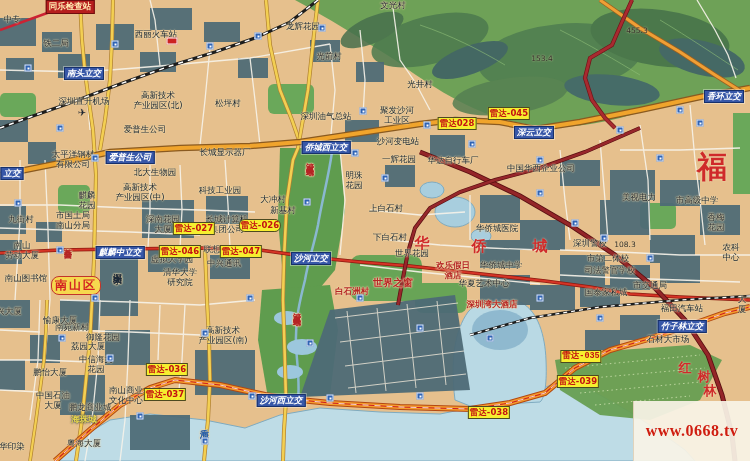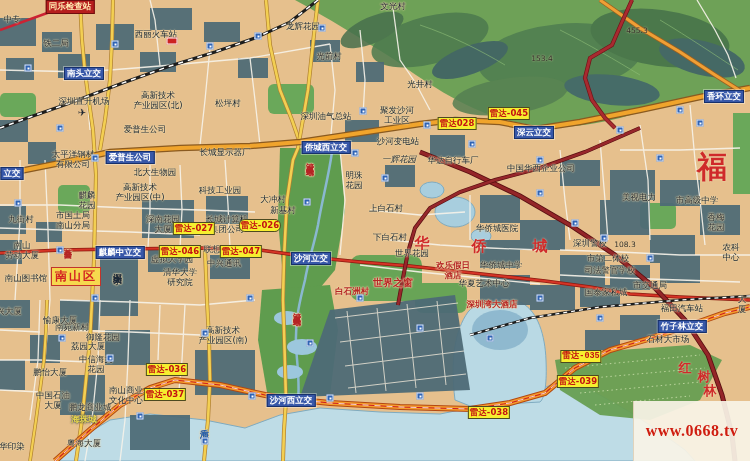--- a/index.html
+++ b/index.html
@@ -11,21 +11,21 @@
   .lbl{font-size:8.5px;line-height:1.12;color:#17222e;white-space:pre-line;text-align:center;
        text-shadow:0 0 2px rgba(243,222,176,.95),0 0 2px rgba(243,222,176,.95),0 0 1px rgba(243,222,176,.9);}
   .red{color:#b52525;font-weight:bold;}
   .bigred{color:#cf2a2a;font-weight:bold;text-shadow:0 0 2px rgba(250,235,200,.8);}
   .ytxt{color:#ecd94d;font-weight:bold;text-shadow:0 0 2px #3a4a52,0 0 2px #3a4a52;}
   .blue{color:#2a5fa8;font-weight:bold;}
   .dark{color:#1d2a38;font-weight:bold;}
   .vert{writing-mode:vertical-rl;text-orientation:upright;letter-spacing:1px;line-height:1;}
   .elev{font-size:7.5px;color:#33302a;text-shadow:0 0 2px rgba(243,222,176,.9);}
   .ic{font-size:8.5px;font-weight:bold;color:#fff;background:#3757a8;border:1px solid #17306b;
-      padding:0 2px;white-space:nowrap;line-height:1.25;box-shadow:0 0 0 1px rgba(255,255,255,.35);}
+      padding:0 2px;white-space:nowrap;line-height:1.25;box-shadow:0 0 0 1px rgba(255,255,255,.35);font-style:italic;}
   .radar{font-size:8.5px;font-weight:bold;color:#c41212;background:#f6ee2f;border:1px solid #4c4a20;
          padding:0 1px;white-space:nowrap;line-height:1.25;}
   .district{font-size:12px;font-weight:bold;color:#d32222;background:#f6d84e;border:1px solid #c2342a;
             padding:0 3px;letter-spacing:2px;white-space:nowrap;}
   .checkpoint{font-size:8.5px;font-weight:bold;color:#ffe9b0;background:#b61e1e;border:1px solid #6e0e0e;
               padding:0 2px;white-space:nowrap;}
   .tstop{position:absolute;width:7px;height:7px;background:#2f63b4;border:1px solid #dfe8f5;
          transform:translate(-50%,-50%);box-sizing:border-box;}
   .tstop::after{content:"";position:absolute;left:2px;top:2px;width:2px;height:2px;background:#fff;}
   .gicon{position:absolute;transform:translate(-50%,-50%);font-size:10px;color:#1c2430;}
@@ -257,34 +257,34 @@
     <path d="M318,0 L290,22 L255,38 L215,52 L170,66 L120,84 L70,103 L30,117 L0,128" fill="none" stroke="#ffffff" stroke-width="1.5" stroke-dasharray="5,5"></path>
 
     <path d="M470,335 L530,318 L600,307 L680,300 L750,296" fill="none" stroke="#1d1d1d" stroke-width="2.6"></path>
     <path d="M470,335 L530,318 L600,307 L680,300 L750,296" fill="none" stroke="#ffffff" stroke-width="1.3" stroke-dasharray="4,4"></path>
   </svg>
 
   <div id="label-layer">
       <div class="abs lbl" style="left: 12px; top: 15px;">中专</div>
       <div class="abs lbl" style="left: 156px; top: 30px;">西丽火车站</div>
       <div class="abs lbl" style="left: 56px; top: 39px;">铁二局</div>
-      <div class="abs lbl" style="left: 393px; top: 2px;">文光村</div>
+      <div class="abs lbl" style="left: 393px; top: 2px; font-family: Liberation Mono, monospace;">文光村</div>
       <div class="abs lbl" style="left: 303px; top: 22px;">龙辉花园</div>
       <div class="abs lbl" style="left: 329px; top: 52px;">光前村</div>
       <div class="abs lbl" style="left: 420px; top: 80px;">光井村</div>
       <div class="abs lbl" style="left: 228px; top: 99px;">松坪村</div>
       <div class="abs lbl" style="left: 84px; top: 97px;">深圳直升机场</div>
       <div class="abs lbl" style="left: 158px; top: 91px;">高新技术
 产业园区(北)</div>
       <div class="abs lbl" style="left: 145px; top: 125px;">爱普生公司</div>
       <div class="abs lbl" style="left: 326px; top: 112px;">深圳油气总站</div>
       <div class="abs lbl" style="left: 397px; top: 106px;">聚发沙河
 工业区</div>
       <div class="abs lbl" style="left: 398px; top: 137px;">沙河变电站</div>
-      <div class="abs lbl" style="left: 399px; top: 155px; font-style: italic;">一辉花园</div>
+      <div class="abs lbl" style="left: 399px; top: 155px;">一辉花园</div>
       <div class="abs lbl" style="left: 453px; top: 156px;">华达自行车厂</div>
       <div class="abs lbl" style="left: 541px; top: 164px;">中国华西企业公司</div>
       <div class="abs lbl" style="left: 639px; top: 193px;">美视电力</div>
       <div class="abs lbl" style="left: 697px; top: 196px;">市高级中学</div>
       <div class="abs lbl" style="left: 716px; top: 213px;">香梅
 花园</div>
       <div class="abs lbl" style="left: 731px; top: 243px;">农科中心</div>
       <div class="abs lbl" style="left: 73px; top: 150px;">太平洋钢材
 有限公司</div>
       <div class="abs lbl" style="left: 225px; top: 148px;">长城显示器厂</div>
@@ -366,34 +366,34 @@
       <div class="abs elev" style="left: 637px; top: 26px;">455.3</div>
       <div class="abs elev" style="left: 625px; top: 240px;">108.3</div>
       <div class="abs ic" style="left: 84px; top: 67px;">南头立交</div>
       <div class="abs ic" style="left: 130px; top: 151px;">爱普生公司</div>
       <div class="abs ic" style="left: 12px; top: 167px;">立交</div>
       <div class="abs ic" style="left: 326px; top: 141px;">侨城西立交</div>
       <div class="abs ic" style="left: 534px; top: 126px;">深云立交</div>
       <div class="abs ic" style="left: 724px; top: 90px;">香环立交</div>
       <div class="abs ic" style="left: 120px; top: 246px;">麒麟中立交</div>
       <div class="abs ic" style="left: 311px; top: 252px;">沙河立交</div>
-      <div class="abs ic" style="left: 291px; top: 394px;">沙河西立交</div>
+      <div class="abs ic" style="left: 281px; top: 394px;">沙河西立交</div>
       <div class="abs ic" style="left: 682px; top: 320px;">竹子林立交</div>
       <div class="abs radar" style="left: 457px; top: 117px;">雷达028</div>
       <div class="abs radar" style="left: 509px; top: 107px;">雷达-045</div>
       <div class="abs radar" style="left: 194px; top: 222px;">雷达-027</div>
       <div class="abs radar" style="left: 260px; top: 219px; border-radius: 6px;">雷达-026</div>
       <div class="abs radar" style="left: 180px; top: 245px;">雷达-046</div>
       <div class="abs radar" style="left: 241px; top: 245px;">雷达-047</div>
       <div class="abs radar" style="left: 167px; top: 363px;">雷达-036</div>
       <div class="abs radar" style="left: 165px; top: 388px;">雷达-037</div>
       <div class="abs radar" style="left: 581px; top: 350px; font-family: Liberation Mono, monospace;">雷达-035</div>
       <div class="abs radar" style="left: 578px; top: 375px;">雷达-039</div>
       <div class="abs radar" style="left: 489px; top: 406px;">雷达-038</div>
-      <div class="abs district" style="left: 76px; top: 267px;">南山区</div>
+      <div class="abs district" style="left: 76px; top: 276px; border-radius: 8px;">南山区</div>
       <div class="abs checkpoint" style="left: 70px; top: 0px;">同乐检查站</div>
       <div class="tstop" style="left: 28px; top: 68px;"></div>
       <div class="tstop" style="left: 115px; top: 44px;"></div>
       <div class="tstop" style="left: 210px; top: 46px;"></div>
       <div class="tstop" style="left: 258px; top: 36px;"></div>
       <div class="tstop" style="left: 322px; top: 28px;"></div>
       <div class="tstop" style="left: 363px; top: 111px;"></div>
       <div class="tstop" style="left: 427px; top: 125px;"></div>
       <div class="tstop" style="left: 472px; top: 144px;"></div>
       <div class="tstop" style="left: 540px; top: 193px;"></div>

